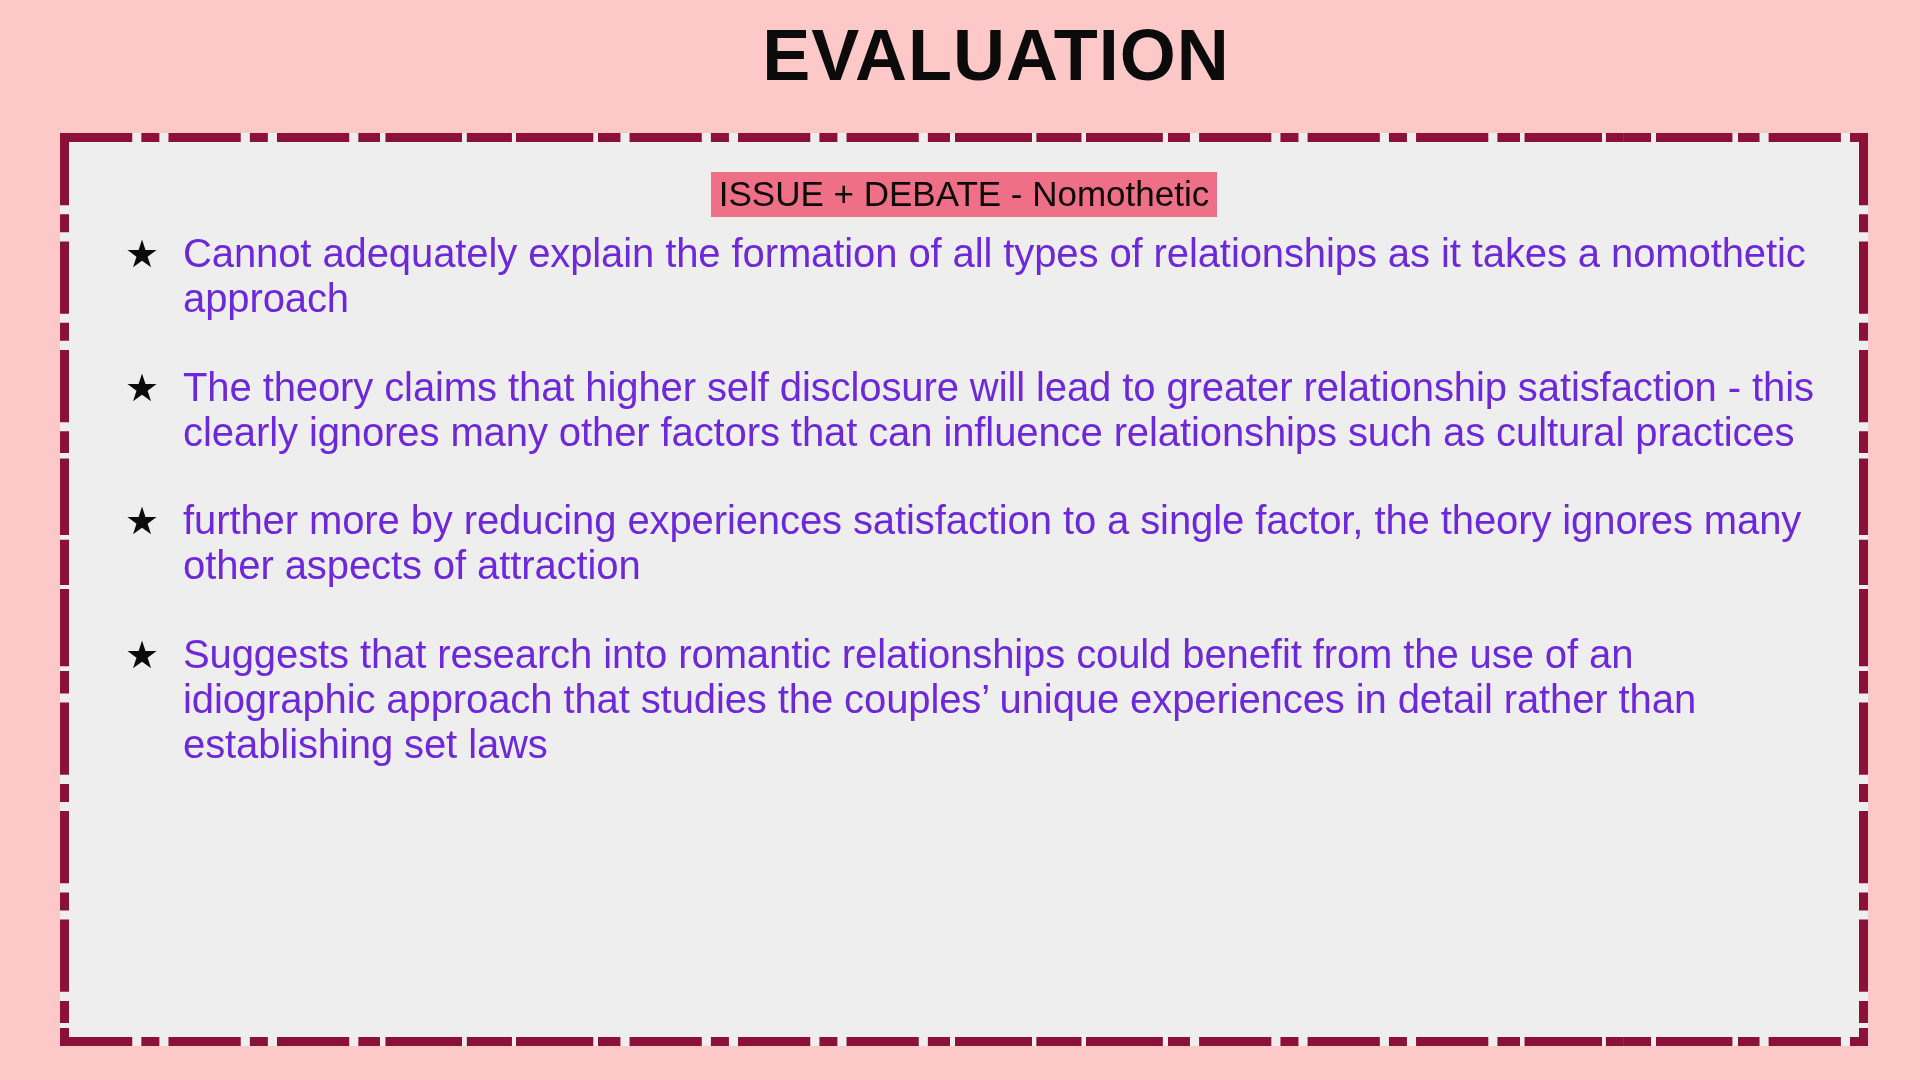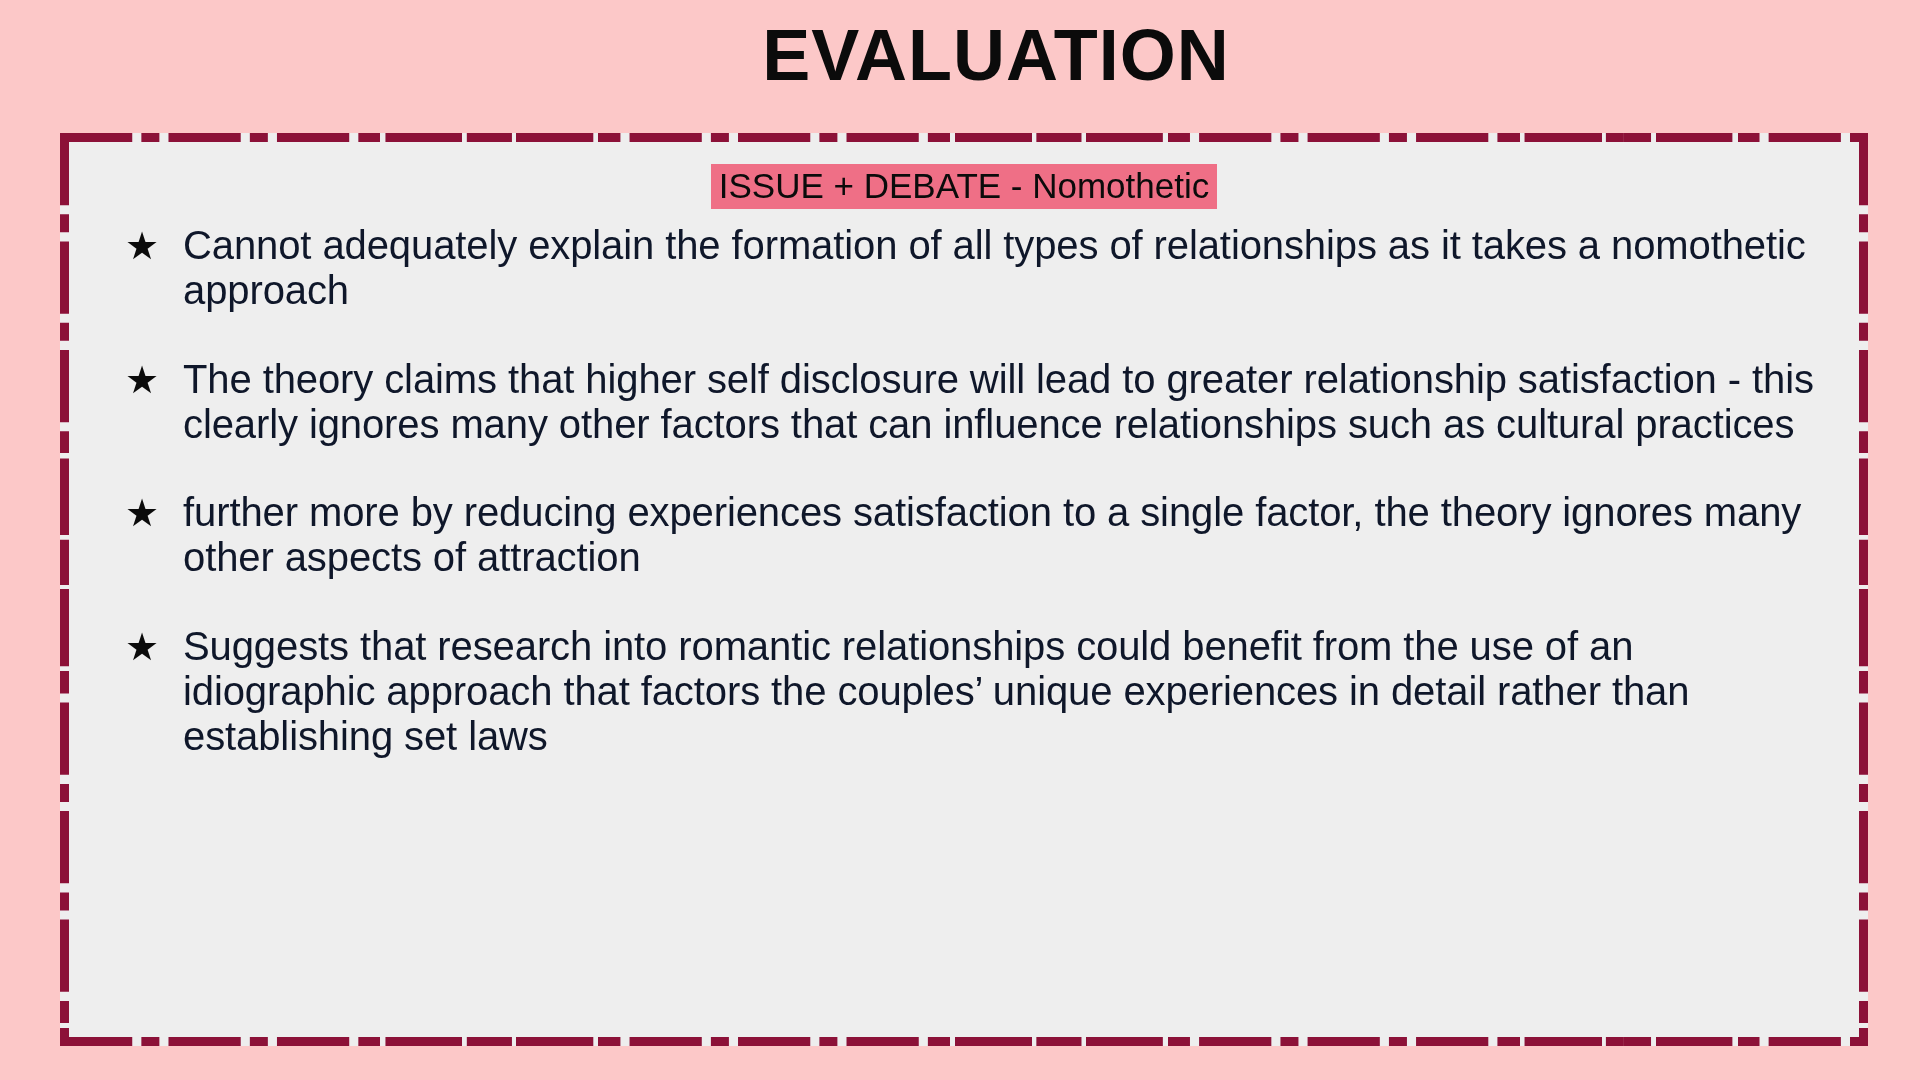--- a/index.html
+++ b/index.html
@@ -64,21 +64,21 @@
       repeating-linear-gradient(to right, #8c1138 0 60px, transparent 60px 82px, #8c1138 82px 92px, transparent 92px 114px),
       repeating-linear-gradient(to bottom, #8c1138 0 60px, transparent 60px 82px, #8c1138 82px 92px, transparent 92px 114px),
       repeating-linear-gradient(to bottom, #8c1138 0 60px, transparent 60px 82px, #8c1138 82px 92px, transparent 92px 114px);
     background-size: 100% 9px, 100% 9px, 9px 100%, 9px 100%;
     background-position: left top, left bottom, left top, right top;
     background-repeat: no-repeat;
   }
 
   .subtitle-row {
     text-align: center;
-    margin: 0 0 4px 0;
+    margin: 8px 0 4px 0;
     position: relative;
     z-index: 2;
   }
 
   .subtitle-highlight {
     display: inline-block;
     background: #ef6f86;
     color: #0b0b0b;
     font-family: "Liberation Sans", sans-serif;
     font-weight: 400;
@@ -116,21 +116,21 @@
     box-sizing: border-box;
     font-family: "DejaVu Sans", sans-serif;
   }
 
   .bullet-text {
     flex: 1 1 auto;
     font-family: "Liberation Sans", sans-serif;
     font-weight: 400;
     font-size: 40px;
     line-height: 1.12;
-    color: #0f172a;
+    color: #6d28d9;
     letter-spacing: -0.1px;
   }
 </style>
 </head>
 <body>
 
 <div class="slide">
 
   <div class="slide-title">EVALUATION</div>
 
@@ -152,18 +152,18 @@
         <span class="bullet-text">The theory claims that higher self disclosure will lead to greater relationship satisfaction - this clearly ignores many other factors that can influence relationships such as cultural practices</span>
       </li>
 
       <li class="bullet-item">
         <span class="bullet-star">★</span>
         <span class="bullet-text">further more by reducing experiences satisfaction to a single factor, the theory ignores many other aspects of attraction</span>
       </li>
 
       <li class="bullet-item">
         <span class="bullet-star">★</span>
-        <span class="bullet-text">Suggests that research into romantic relationships could benefit from the use of an idiographic approach that factors the couples’ unique experiences in detail rather than establishing set laws</span>
+        <span class="bullet-text">Suggests that research into romantic relationships could benefit from the use of an idiographic approach that studies the couples’ unique experiences in detail rather than establishing set laws</span>
       </li>
 
     </ul>
   </div>
 </div>
 
 </body></html>

